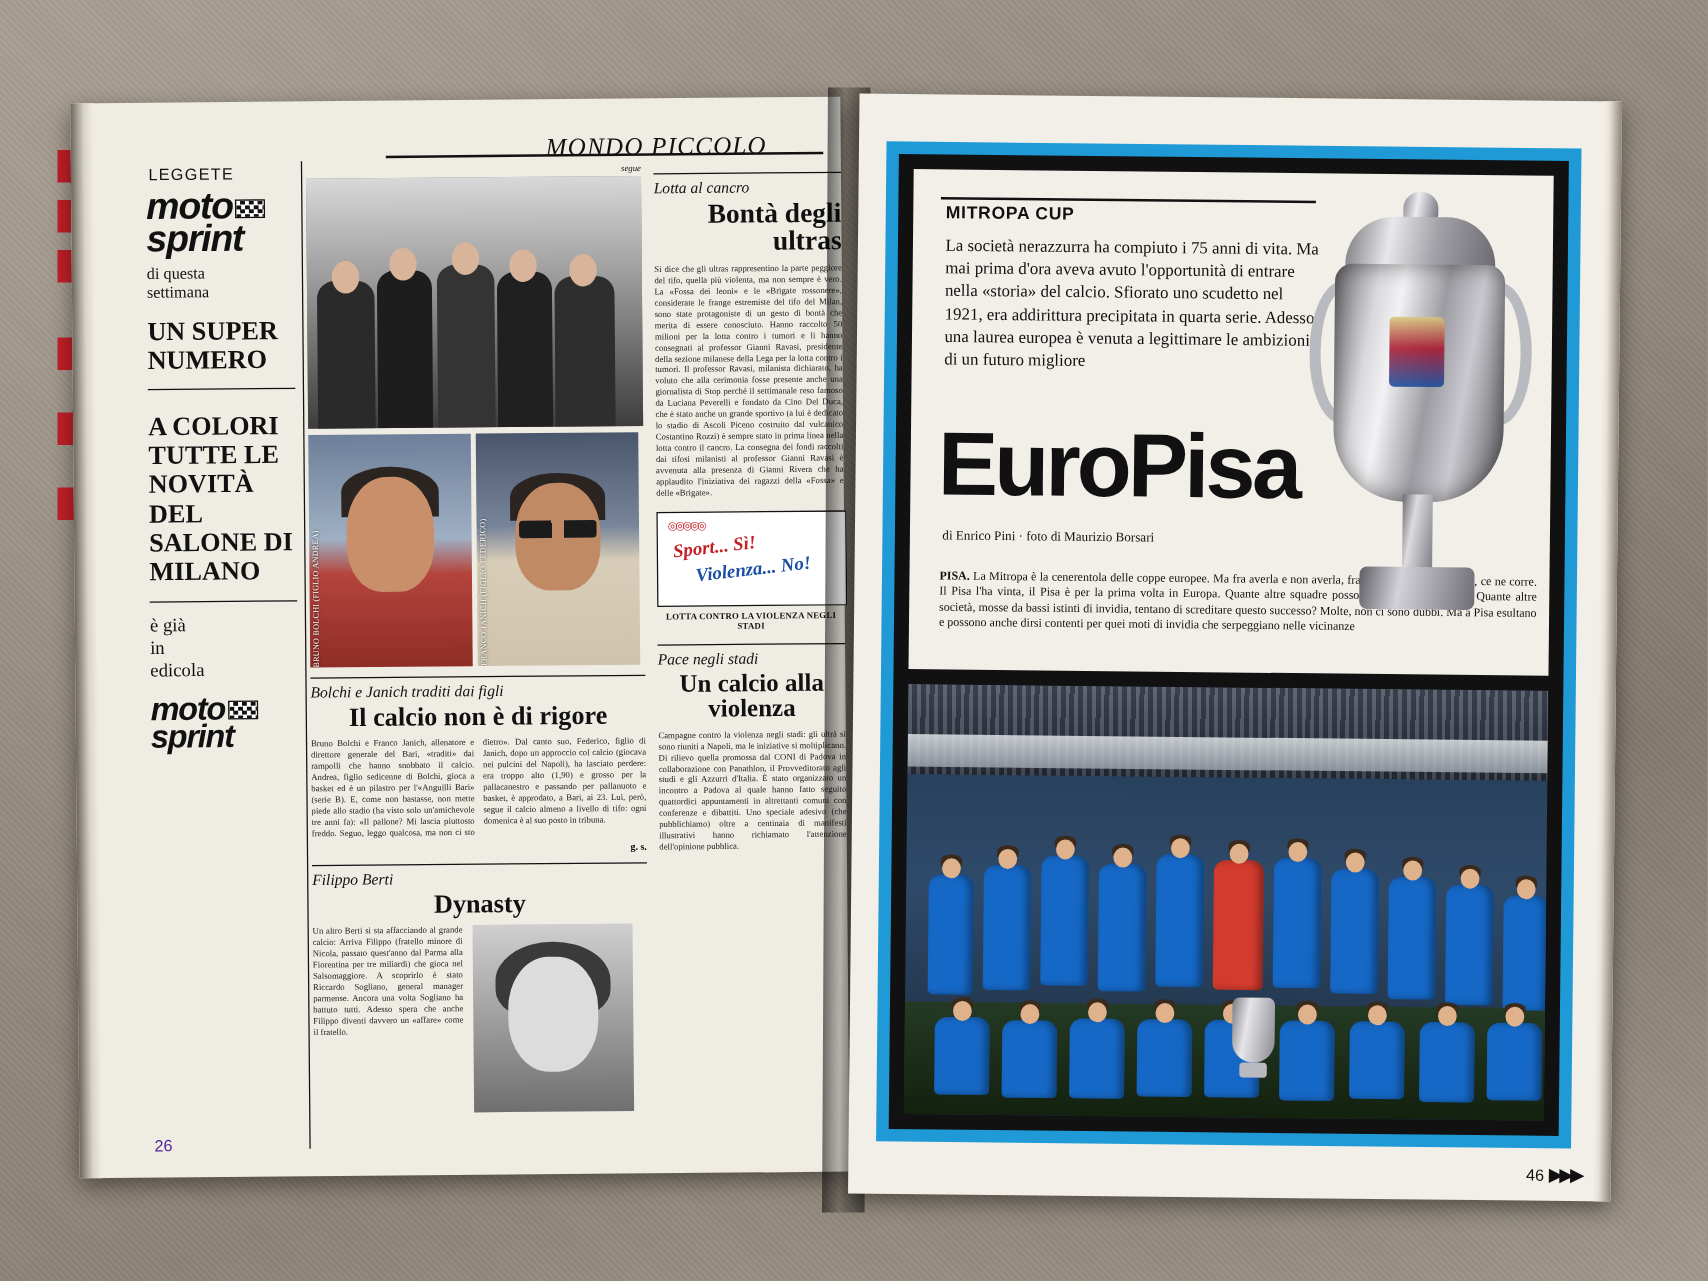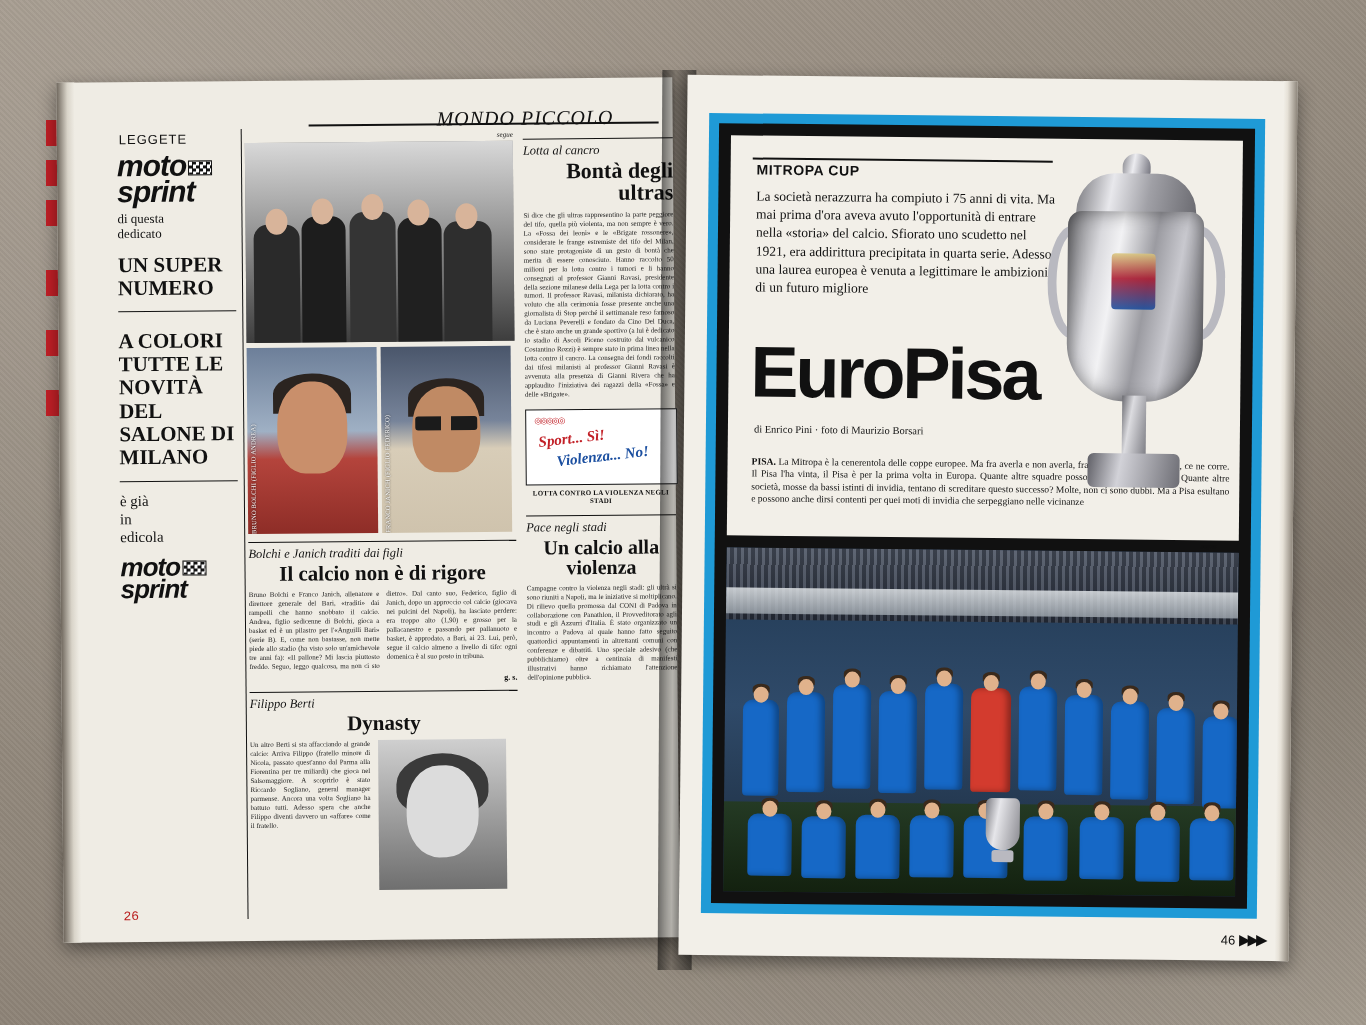--- a/index.html
+++ b/index.html
@@ -80,21 +80,21 @@
   .promo .big{
     font-family:"Liberation Serif",serif;font-weight:bold;font-size:21px;line-height:1.08;
     margin-top:12px;color:#111;
   }
   .promo .big2{
     font-family:"Liberation Serif",serif;font-weight:bold;font-size:21px;line-height:1.1;
     margin-top:18px;color:#111;
   }
   .promo .rule{height:1px;background:#111;margin:12px 0 10px 0;}
   .promo .edicola{font-size:15px;line-height:1.2;margin-top:10px;color:#111;}
-  .pagenum-left{position:absolute;left:0;bottom:-4px;font-size:13px;color:#b91c1c;font-family:Liberation Mono, monospace;}
+  .pagenum-left{position:absolute;left:0;bottom:-4px;font-size:13px;color:#4c1d95;font-family:Liberation Sans, sans-serif;}
 
   
   .col-mid{position:absolute;left:128px;top:30px;width:268px;}
   .ph{position:relative;background:#8d8d8d;overflow:hidden;}
   .segue{font-size:7px;font-style:italic;text-align:right;color:#111;margin-bottom:2px;}
 
   .photo-group{
     height:200px;
     background:
       linear-gradient(180deg,#d8d8d8,#9c9c9c 40%,#3d3d3d 100%),
@@ -260,21 +260,21 @@
       <div class="masthead-rule"></div>
       <div class="mondo">MONDO PICCOLO</div>
 
       <div class="promo">
         <div class="leggete">LEGGETE</div>
         <div class="ms-logo">
           <span>moto</span><span class="chk"></span><br>
           <span>sprint</span>
         </div>
         <div class="sub" style="white-space:pre-line">di questa
-dedicato</div>
+settimana</div>
         <div class="big">UN SUPER NUMERO</div>
         <div class="rule"></div>
         <div class="big2">A COLORI TUTTE LE NOVITÀ DEL SALONE DI MILANO</div>
         <div class="rule"></div>
         <div class="edicola" style="white-space:pre-line">è già
 in
 edicola</div>
         <div class="ms-logo" style="font-size:26px;margin-top:10px">
           <span>moto</span><span class="chk"></span><br>
           <span>sprint</span>

